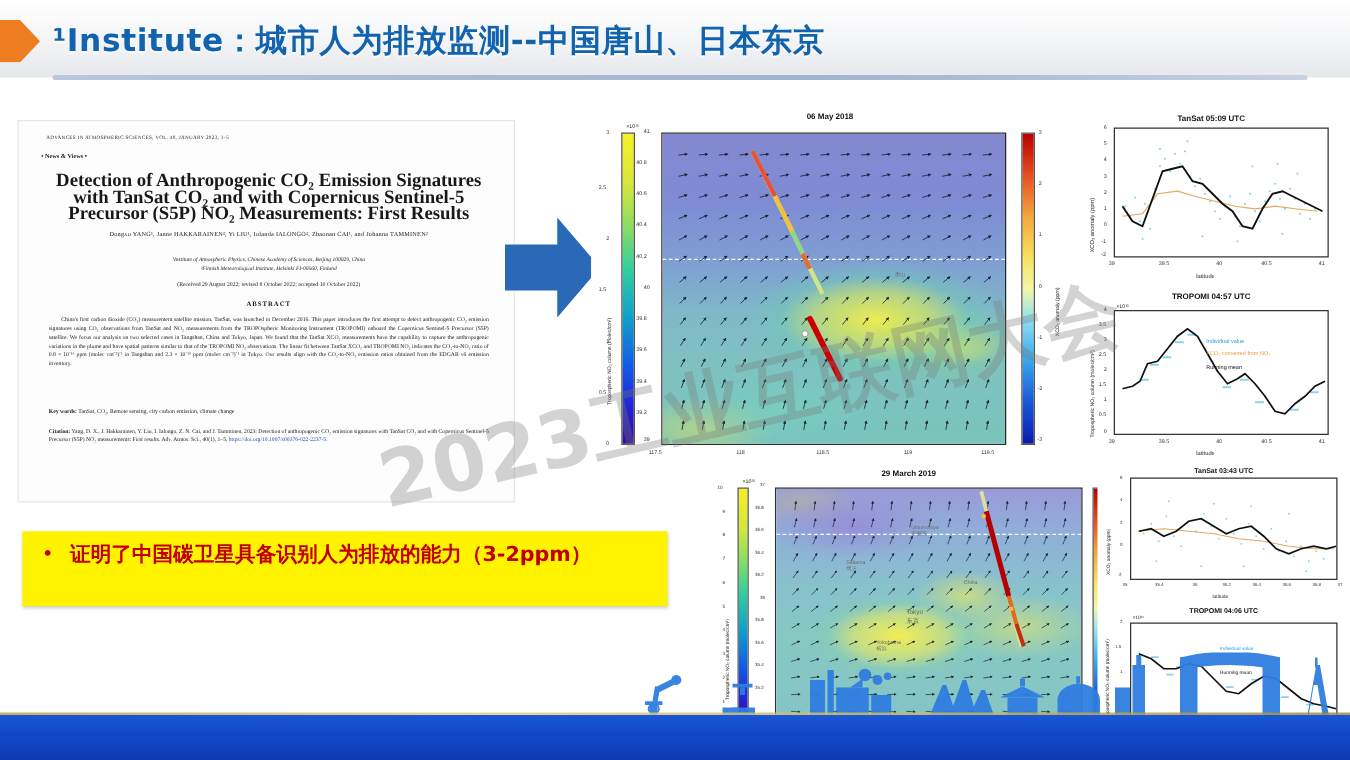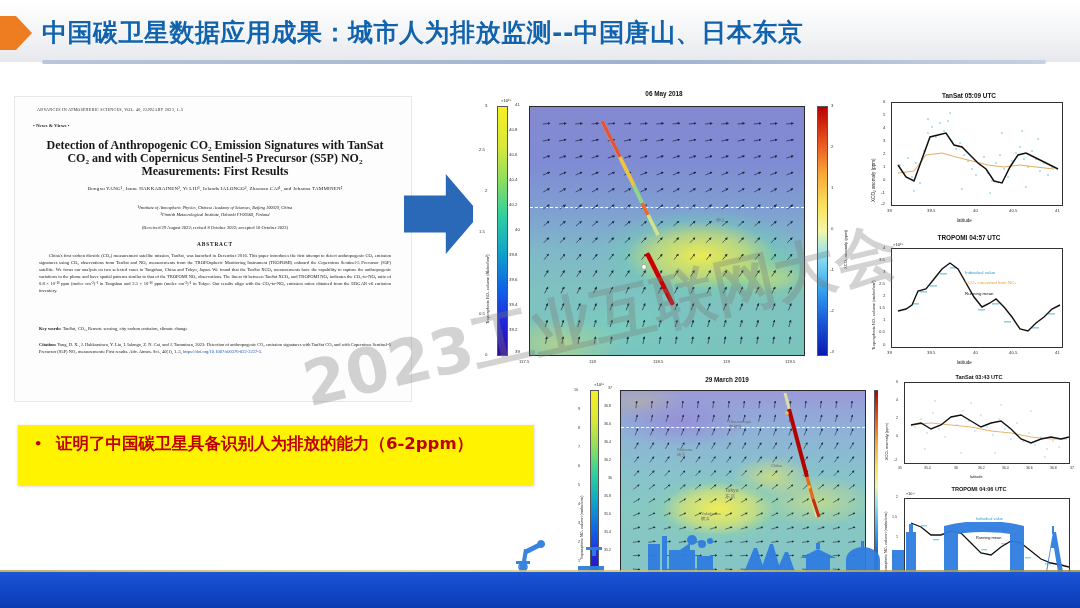--- a/index.html
+++ b/index.html
@@ -47,21 +47,21 @@
   #paper {
     position:absolute; left:14px; top:96px; width:398px; height:306px;
     background:#fdfdfd; color:#181818; overflow:hidden;
     border:1px solid #e7e7e7;
     font-family:"Liberation Serif", serif;
   }
   #paper .journal-line { position:absolute; left:22px; top:10px; font-size:4.1px; letter-spacing:.25px; color:#2a2a2a; }
   #paper .section-kicker { position:absolute; left:18px; top:26px; font-size:5px; font-weight:bold; }
   #paper .ptitle {
     position:absolute; left:26px; top:42px; width:348px; text-align:center;
-    font-size:12px; font-weight:bold; line-height:13px;
+    font-size:15px; font-weight:bold; line-height:13px;
   }
   #paper .pauthors {
     position:absolute; left:40px; top:88px; width:320px; text-align:center;
     font-size:5px; line-height:7.6px; letter-spacing:.2px;
   }
   #paper .paffil {
     position:absolute; left:40px; top:107px; width:320px; text-align:center;
     font-size:4.4px; font-style:italic; line-height:7px;
   }
   #paper .pdates {
@@ -166,21 +166,21 @@
     opacity:.85;
   }
   #skyline { position:absolute; left:0; bottom:30px; width:1080px; height:56px; z-index:34; }
 </style>
 </head>
 <body>
 
 <div id="header">
   <div id="header-bg"></div>
   <div id="title-chevron"></div>
-  <div id="slide-title">中国碳卫星数据应用成果：城市人为排放监测--中国唐山、日本东京</div>
+  <div id="slide-title">¹Institute：城市人为排放监测--中国唐山、日本东京</div>
   <div id="title-rule"></div>
 </div>
 
 <div id="watermark">2023工业互联网大会</div>
 
 <div id="paper">
   <div class="journal-line">ADVANCES IN ATMOSPHERIC SCIENCES, VOL. 40, JANUARY 2023, 1–5</div>
   <div class="section-kicker">• News &amp; Views •</div>
   <div class="ptitle">Detection of Anthropogenic CO₂ Emission Signatures with TanSat CO₂ and with Copernicus Sentinel-5 Precursor (S5P) NO₂ Measurements: First Results</div>
   <div class="pauthors">Dongxu YANG¹, Janne HAKKARAINEN², Yi LIU¹, Iolanda IALONGO², Zhaonan CAI¹, and Johanna TAMMINEN²</div>
@@ -1036,21 +1036,21 @@
       <div class="ticklab" style="left:124px; top:96px; font-size:3.5px;">36.4</div>
       <div class="ticklab" style="left:148px; top:96px; font-size:3.5px;">36.6</div>
       <div class="ticklab" style="left:172px; top:96px; font-size:3.5px;">36.8</div>
       <div class="ticklab" style="left:192px; top:96px; font-size:3.5px;">37</div>
     </div>
   </div>
 </div>
 
 <div id="callout">
   <ul>
-    <li>证明了中国碳卫星具备识别人为排放的能力（6-2ppm）</li>
+    <li>证明了中国碳卫星具备识别人为排放的能力（3-2ppm）</li>
   </ul>
 </div>
 
 <svg id="skyline" viewBox="0 0 1080 56" preserveAspectRatio="none">
   <g fill="#2f7de0" opacity="0.95">
 
     <path d="M520 50 l0 -8 l6 0 l0 8 z"></path>
     <path d="M516 42 l14 0 l0 -3 l-14 0 z"></path>
     <path d="M522 39 l2 -12 l4 1 l-2 12 z"></path>
     <path d="M524 28 l18 -9 l3 4 l-18 9 z"></path>

